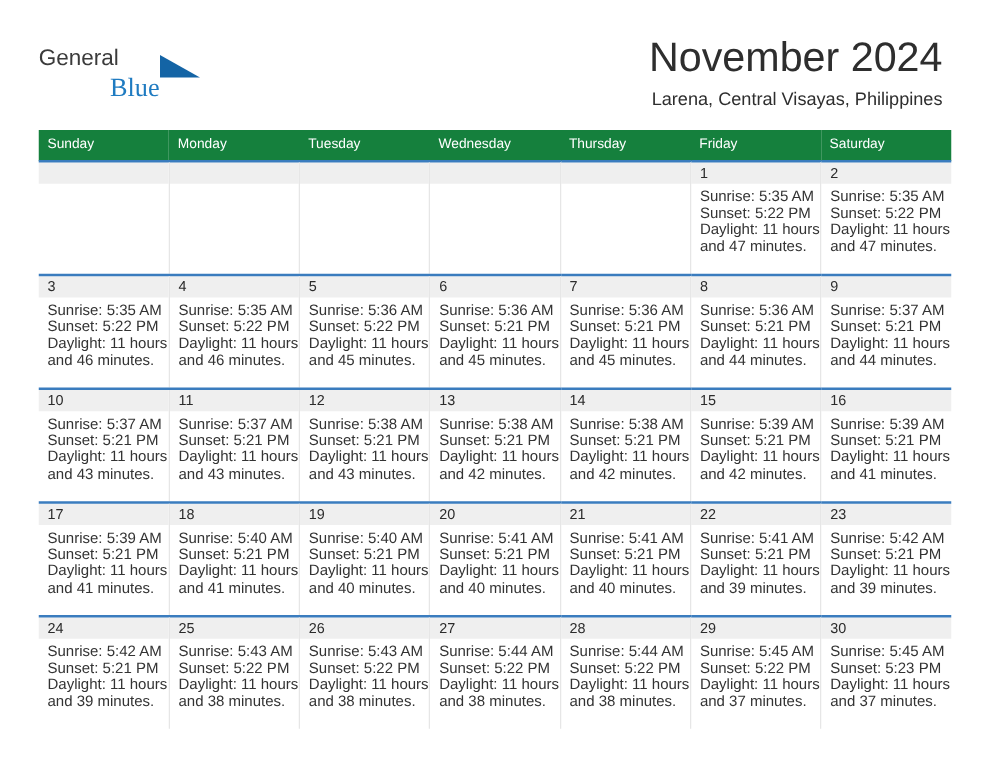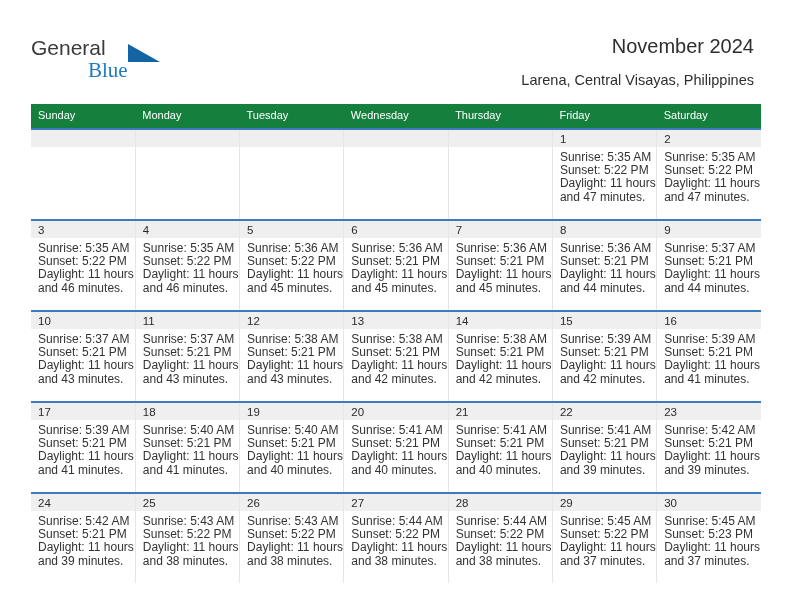--- a/index.html
+++ b/index.html
@@ -33,21 +33,21 @@
     position: absolute;
     left: 31px;
     top: 36px;
     width: 180px;
     height: 48px;
   }
   .logo-general {
     position: absolute;
     left: 0;
     top: 0;
-    font-size: 21px;
+    font-size: 18px;
     color: #3b3b3b;
     letter-spacing: 0px;
     font-family: "Liberation Sans", sans-serif;
   }
   .logo-blue {
     position: absolute;
     left: 57px;
     top: 22px;
     font-size: 21px;
     color: #1f7bc1;
@@ -63,21 +63,21 @@
     border-top: 18px solid transparent;
   }
 
   .title-wrap {
     position: absolute;
     right: 38px;
     top: 30px;
     text-align: right;
   }
   .month-title {
-    font-size: 20px;
+    font-size: 33px;
     color: #2e2e2e;
     font-weight: normal;
     line-height: 32px;
     white-space: nowrap;
   }
   .location {
     margin-top: 9px;
     font-size: 14.5px;
     color: #2e2e2e;
     line-height: 18px;

